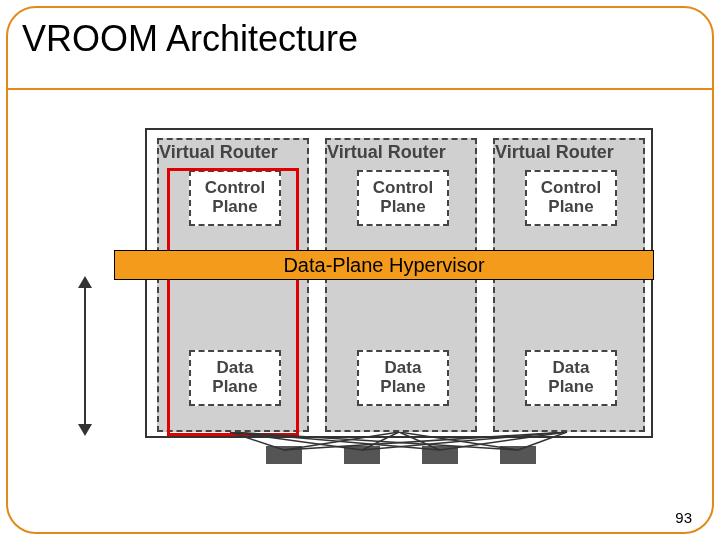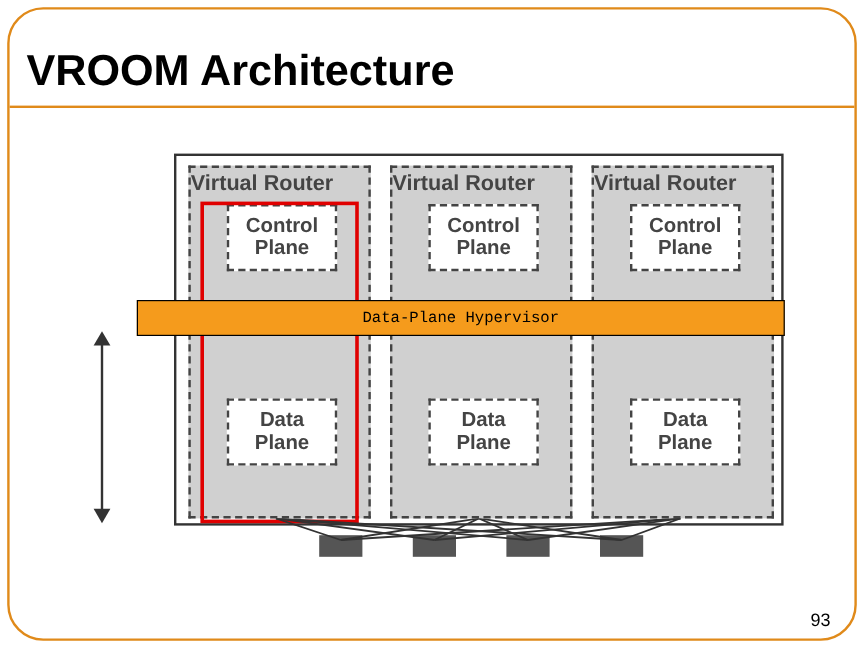--- a/index.html
+++ b/index.html
@@ -24,23 +24,22 @@
     left: 8px;
     top: 88px;
     width: 704px;
     border-top: 2px solid #e08a1a;
   }
   .title {
     position: absolute;
     left: 22px;
     top: 18px;
     font-size: 36px;
-    font-weight: bold;
-    color: #000;
-    margin-top: 20px;
+    font-weight: normal;
+    color: #000;
   }
   .page-num {
     position: absolute;
     right: 28px;
     bottom: 14px;
     font-size: 15px;
     color: #000;
   }
   .diagram {
     position: absolute;
@@ -106,36 +105,35 @@
     font-size: 17px;
     font-weight: bold;
     color: #444;
     text-align: center;
     display: flex;
     flex-direction: column;
     justify-content: center;
     line-height: 1.1;
   }
   .cp { top: 30px; }
-  .dp { top: 192px; }
+  .dp { top: 210px; }
   
   .hyp-bar {
     position: absolute;
     left: 64px;
     top: 150px;
     width: 540px;
     height: 30px;
     background: #f59b1c;
     border: 1.5px solid #000;
     z-index: 5;
     text-align: center;
-    font-size: 13px;
+    font-size: 20px;
     line-height: 28px;
     color: #000;
-    font-family: Liberation Mono, monospace;
   }
   
   .dib-bar {
     position: absolute;
     left: 64px;
     top: 304px;
     width: 540px;
     height: 30px;
     background: #22b522;
     border: 1.5px solid #000;

